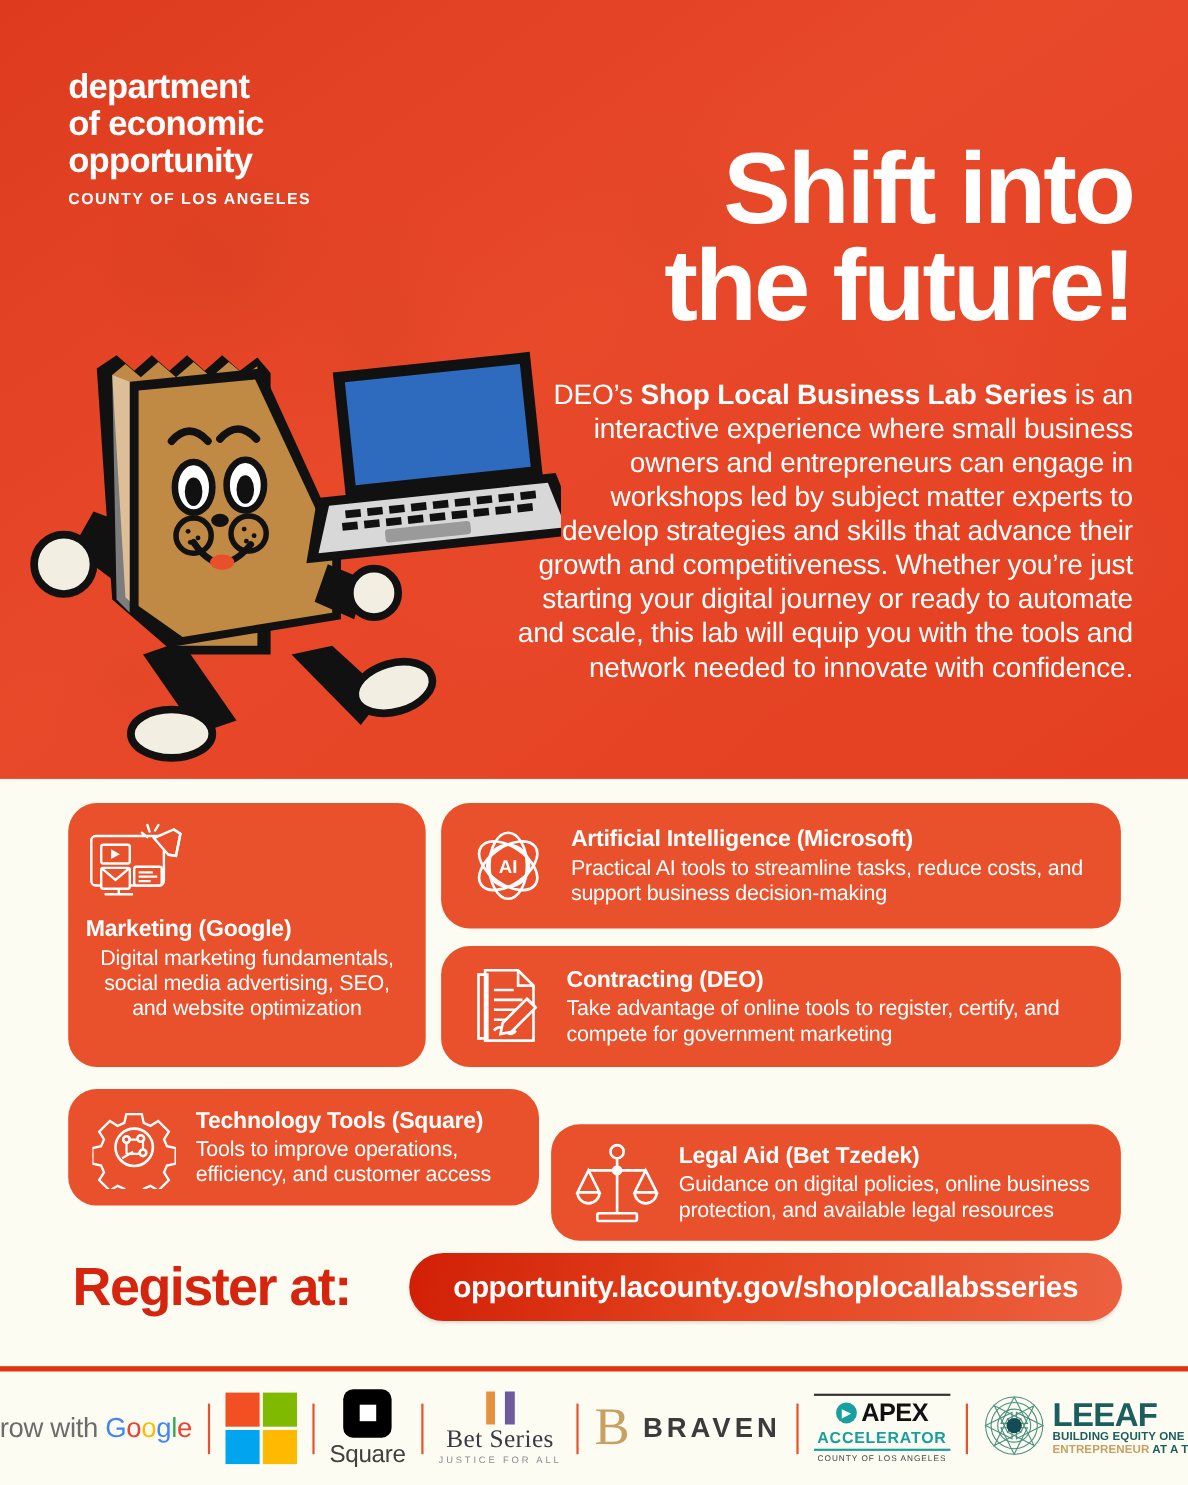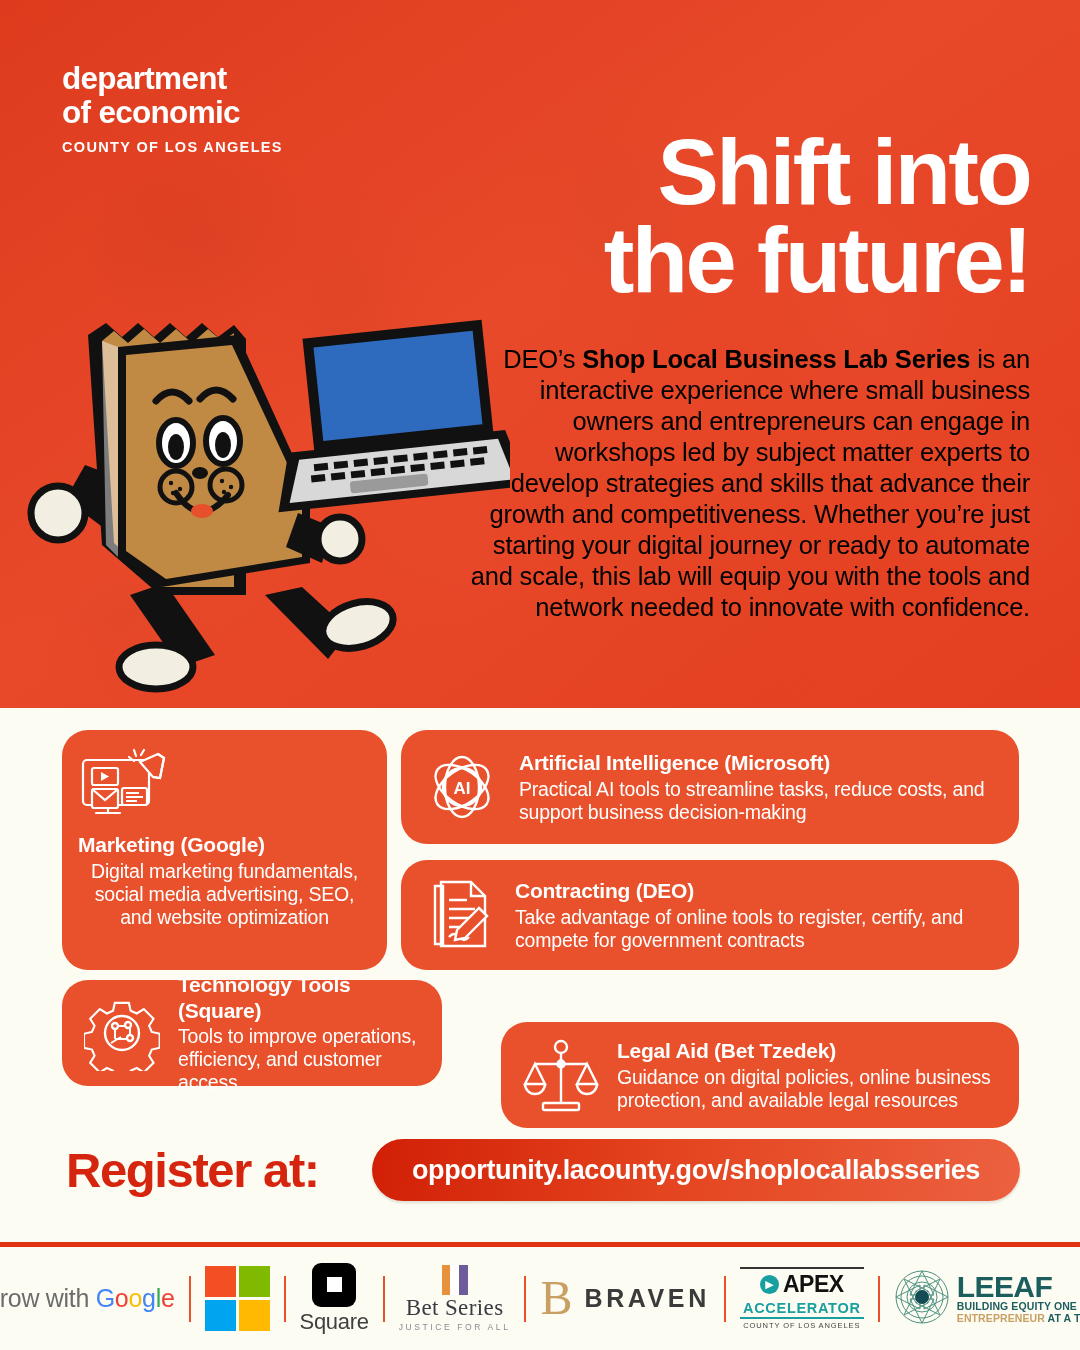--- a/index.html
+++ b/index.html
@@ -57,21 +57,21 @@
   
   .headline {
     position:absolute; left:430px; top:128px; width:600px;
     text-align:right; color:#fff;
     font-size:92px; font-weight:bold; line-height:.96;
     letter-spacing:-2.6px;
   }
   
   .body-copy {
     position:absolute; left:470px; top:344px; width:560px;
-    text-align:right; color:#000000;
+    text-align:right; color:#ffffff;
     font-size:25.5px; line-height:1.215; letter-spacing:-.2px;
   }
   .body-copy b { font-weight:bold; }
 
   
   .mascot { position:absolute; left:10px; top:295px; width:500px; height:400px; }
 
   
   .cards { position:absolute; left:0; top:708px; width:1080px; height:430px; }
   .card {
@@ -88,21 +88,21 @@
   .c-title { font-weight:bold; font-size:21px; line-height:1.2; letter-spacing:-.25px; }
   .c-desc  { font-size:19.5px; line-height:1.18; letter-spacing:-.2px; margin-top:2px; }
   .card-v .c-title { font-size:21px; margin-top:4px; }
   .card-v .c-desc  { margin-top:3px; }
   .ico { flex:0 0 auto; line-height:0; }
 
   
   #card-marketing { left:62px;  top:22px;  width:325px; height:240px; }
   #card-ai        { left:401px; top:22px;  width:618px; height:114px; }
   #card-contract  { left:401px; top:152px; width:618px; height:110px; }
-  #card-tech      { left:62px;  top:272px; width:380px; height:106px;align-items:center; }
+  #card-tech      { left:62px;  top:282px; width:428px; height:106px;align-items:center; }
   #card-legal     { left:501px; top:282px; width:518px; height:106px;margin-top:32px; }
 
   
   .register { position:absolute; left:0; top:1132px; width:972px; height:92px; }
   .reg-label {
     position:absolute; left:66px; top:10px;
     color:#D6250F; font-weight:bold; font-size:49px;
     letter-spacing:-1.4px;
   }
   .reg-pill {
@@ -168,20 +168,21 @@
 <body>
 
 <div class="hero">
   <div class="hero-photo"></div>
   <div class="hero-tint"></div>
   <div class="hero-inner">
 
     <div class="logo">
       <div class="logo-l">department</div>
       <div class="logo-l">of economic</div>
+      <div class="logo-l">opportunity</div>
       <div class="logo-sub">COUNTY OF LOS ANGELES</div>
     </div>
 
 
     <div class="headline">
       <span>Shift into</span><br>
       <span>the future!</span>
     </div>
 
     <div class="body-copy"><span>DEO’s </span><b>Shop Local Business Lab Series</b><span> is an interactive experience where small business owners and entrepreneurs can engage in workshops led by subject matter experts to develop strategies and skills that advance their growth and competitiveness. Whether you’re just starting your digital journey or ready to automate and scale, this lab will equip you with the tools and network needed to innovate with confidence.</span></div>
@@ -308,21 +309,21 @@
         <path d="M18 6 h30 l14 14 v50 h-44 z"></path>
         <path d="M48 6 v14 h14"></path>
         <path d="M26 24 h18 M26 33 h26 M26 42 h26 M26 51 h20"></path>
         <path d="M26 61 q5 -6 10 0 q5 6 10 0" stroke-width="2.4"></path>
         <path d="M56 32 l8 8 -22 22 -10 2 2 -10 z" fill="#E8512B"></path>
         <path d="M56 32 l8 8"></path>
       </svg>
     </span>
     <div class="ctext">
       <div class="c-title">Contracting (DEO)</div>
-      <div class="c-desc">Take advantage of online tools to register, certify, and compete for government contracts</div>
+      <div class="c-desc">Take advantage of online tools to register, certify, and compete for government marketing</div>
     </div>
   </div>
 
   <div class="card card-h" id="card-tech">
     <span class="ico">
       <svg width="76" height="76" viewBox="0 0 76 76" fill="none" stroke="#fff" stroke-width="2.4">
         <path d="M30 4 h16 l2 9 7 3 8 -5 11 11 -5 8 3 7 9 2 v16 l-9 2 -3 7 5 8 -11 11 -8 -5 -7 3 -2 9 h-16
                  l-2 -9 -7 -3 -8 5 -11 -11 5 -8 -3 -7 -9 -2 v-16 l9 -2 3 -7 -5 -8 11 -11 8 5 7 -3 z" transform="scale(.88) translate(5,5)"></path>
         <circle cx="38" cy="38" r="17"></circle>
         <circle cx="31" cy="31" r="3"></circle>

